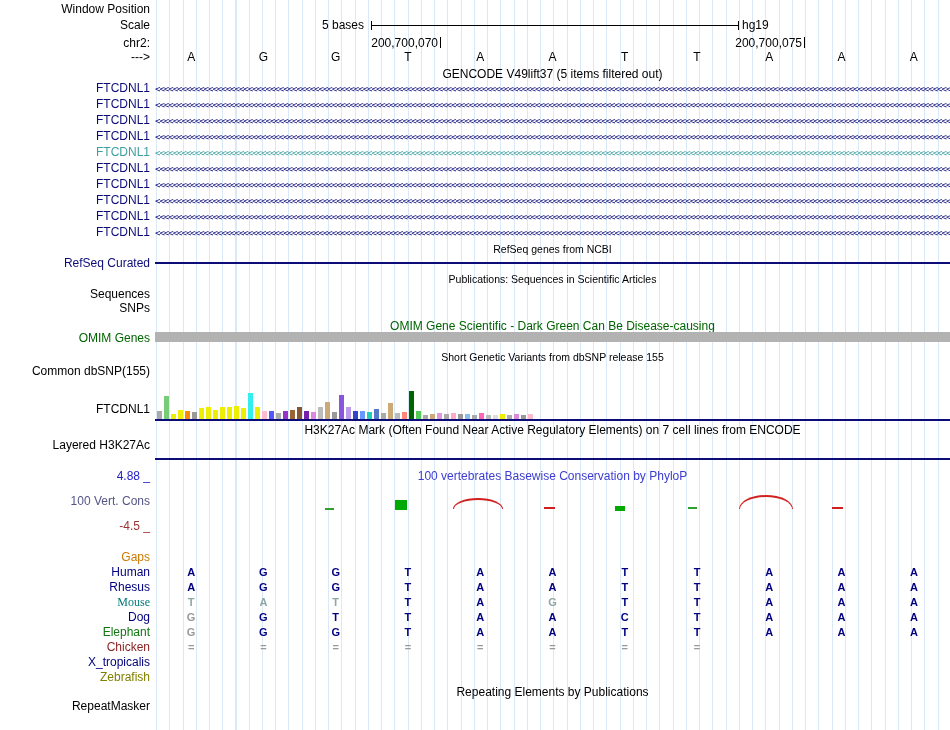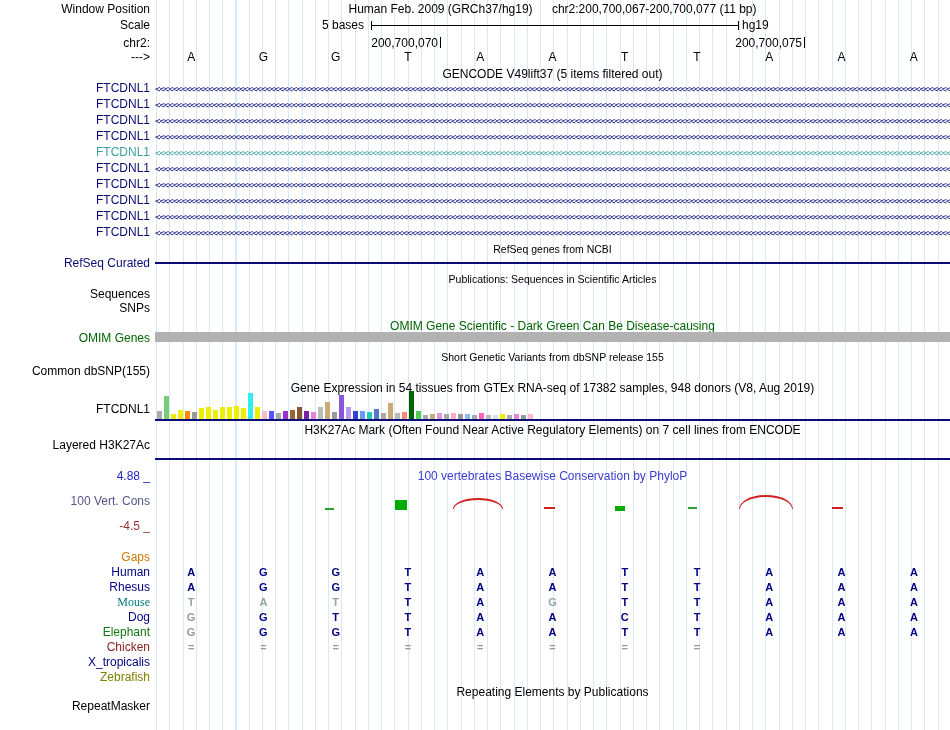--- a/index.html
+++ b/index.html
@@ -27,24 +27,20 @@
   .parc{position:absolute;border:1px solid;border-bottom:none;border-top-width:2px;border-radius:50% 50% 0 0 / 100% 100% 0 0;}
 </style>
 </head>
 <body>
 
 <div id="root">
 
   <div class="guides"></div>
 
   <div class="lbl" style="top:2px">Window Position</div>
-  <div class="ctitle" style="top:2px">
-    <span>Human Feb. 2009 (GRCh37/hg19)</span>
-    <span style="margin-left:16px">chr2:200,700,067-200,700,077 (11 bp)</span>
-  </div>
 
   <div class="lbl" style="top:18px">Scale</div>
   <div style="position:absolute;top:18px;left:260px;width:104px;height:14px;line-height:14px;text-align:right">5 bases</div>
   <div class="scalebar"></div>
   <div style="position:absolute;top:18px;left:742px;height:14px;line-height:14px">hg19</div>
 
   <div class="lbl" style="top:36px">chr2:</div>
   <div style="position:absolute;top:36px;left:340px;width:98px;height:14px;line-height:14px;text-align:right">200,700,070</div>
   <div class="tick" style="left:440px;top:37px"></div>
   <div style="position:absolute;top:36px;left:704px;width:98px;height:14px;line-height:14px;text-align:right">200,700,075</div>
@@ -97,21 +93,20 @@
   <div class="lbl" style="top:287px">Sequences</div>
   <div class="lbl" style="top:301px">SNPs</div>
 
   <div class="ctitle" style="top: 319px; color: rgb(0, 100, 0);">OMIM Gene Scientific - Dark Green Can Be Disease-causing</div>
   <div class="lbl" style="top: 331px; color: rgb(0, 100, 0);">OMIM Genes</div>
   <div class="hline" style="top: 332px; height: 10px; background: rgb(178, 178, 178);"></div>
 
   <div class="ctitle small" style="top:350px">Short Genetic Variants from dbSNP release 155</div>
   <div class="lbl" style="top:364px">Common dbSNP(155)</div>
 
-  <div class="ctitle" style="top:381px">Gene Expression in 54 tissues from GTEx RNA-seq of 17382 samples, 948 donors (V8, Aug 2019)</div>
   <div class="lbl" style="top:402px">FTCDNL1</div>
   <div id="gtex-bars">
       <div class="gbar" style="height: 8px; background: rgb(170, 170, 170);"></div>
       <div class="gbar" style="height: 23px; background: rgb(119, 204, 119);"></div>
       <div class="gbar" style="height: 5px; background: rgb(238, 238, 0);"></div>
       <div class="gbar" style="height: 9px; background: rgb(238, 238, 0);"></div>
       <div class="gbar" style="height: 8px; background: rgb(255, 136, 0);"></div>
       <div class="gbar" style="height: 7px; background: rgb(153, 153, 153);"></div>
       <div class="gbar" style="height: 11px; background: rgb(238, 238, 0);"></div>
       <div class="gbar" style="height: 12px; background: rgb(238, 238, 0);"></div>

